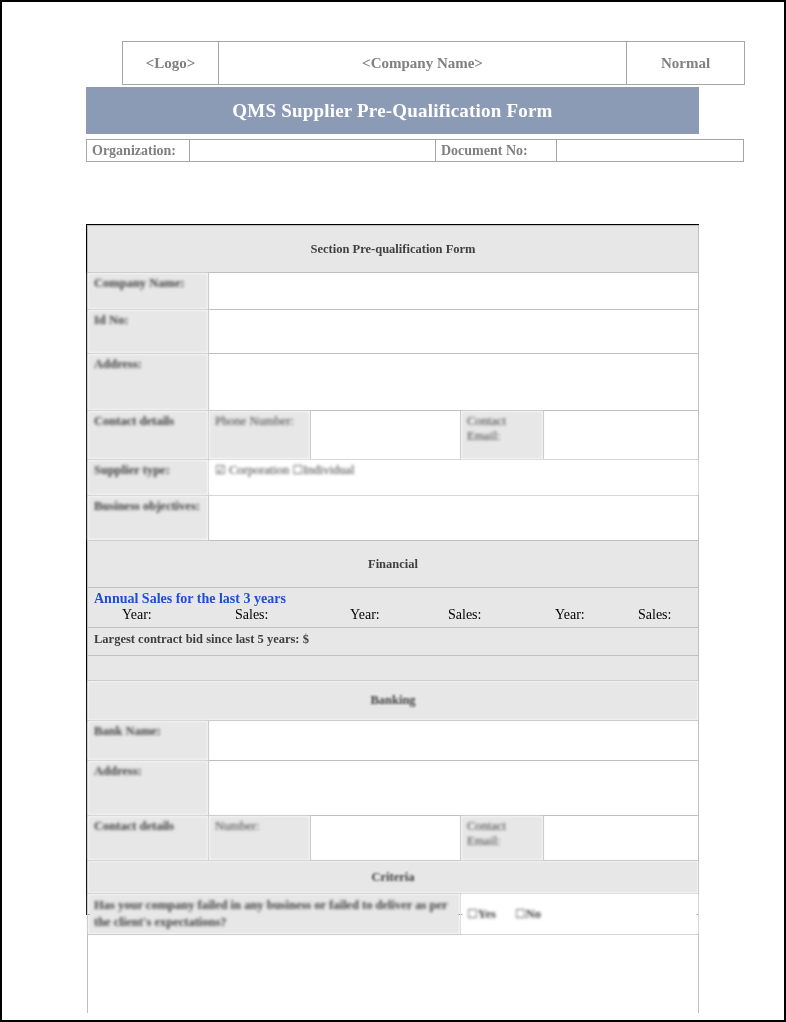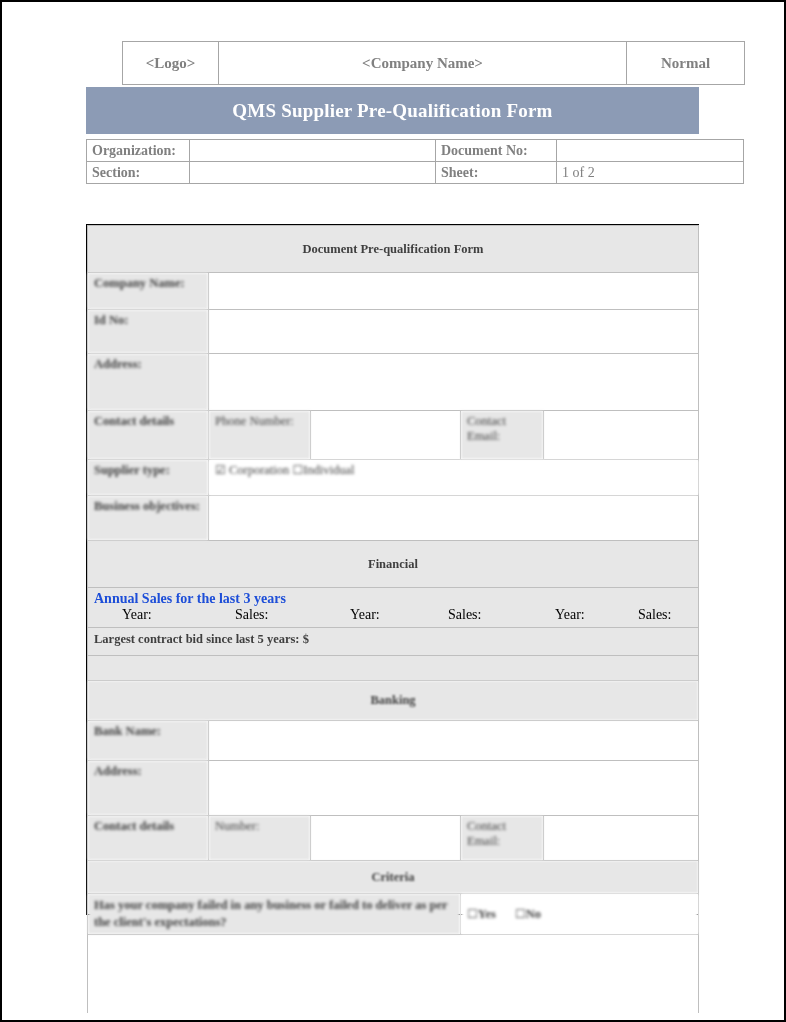--- a/index.html
+++ b/index.html
@@ -202,42 +202,36 @@
   </div>
 
   <table class="meta-table">
     <tbody>
         <tr>
       <td class="m-c1 meta-label">Organization:</td>
       <td class="m-c2"></td>
       <td class="m-c3 meta-label">Document No:</td>
       <td class="m-c4"></td>
     </tr>
-    <tr>
-      <td class="m-c1 meta-label">Section:</td>
-      <td class="m-c2"></td>
-      <td class="m-c3 meta-label">Sheet:</td>
-      <td class="m-c4">1 of 2</td>
-    </tr>
   </tbody>
     </table>
 
   <div class="formbox">
     <table class="ftable">
       <colgroup>
         <col class="col-a">
           <col class="col-b">
           <col class="col-c">
           <col class="col-d">
           <col class="col-e">
       </colgroup>
 
       <tbody>
           <tr>
-        <td class="sec-head" colspan="5">Document Pre-qualification Form</td>
+        <td class="sec-head" colspan="5">Section Pre-qualification Form</td>
       </tr>
 
       <tr class="r-company">
         <td class="lbl blur2">Company Name:</td>
         <td class="fill" colspan="4"></td>
       </tr>
 
       <tr class="r-idno">
         <td class="lbl blur2">Id No:</td>
         <td class="fill" colspan="4"></td>

